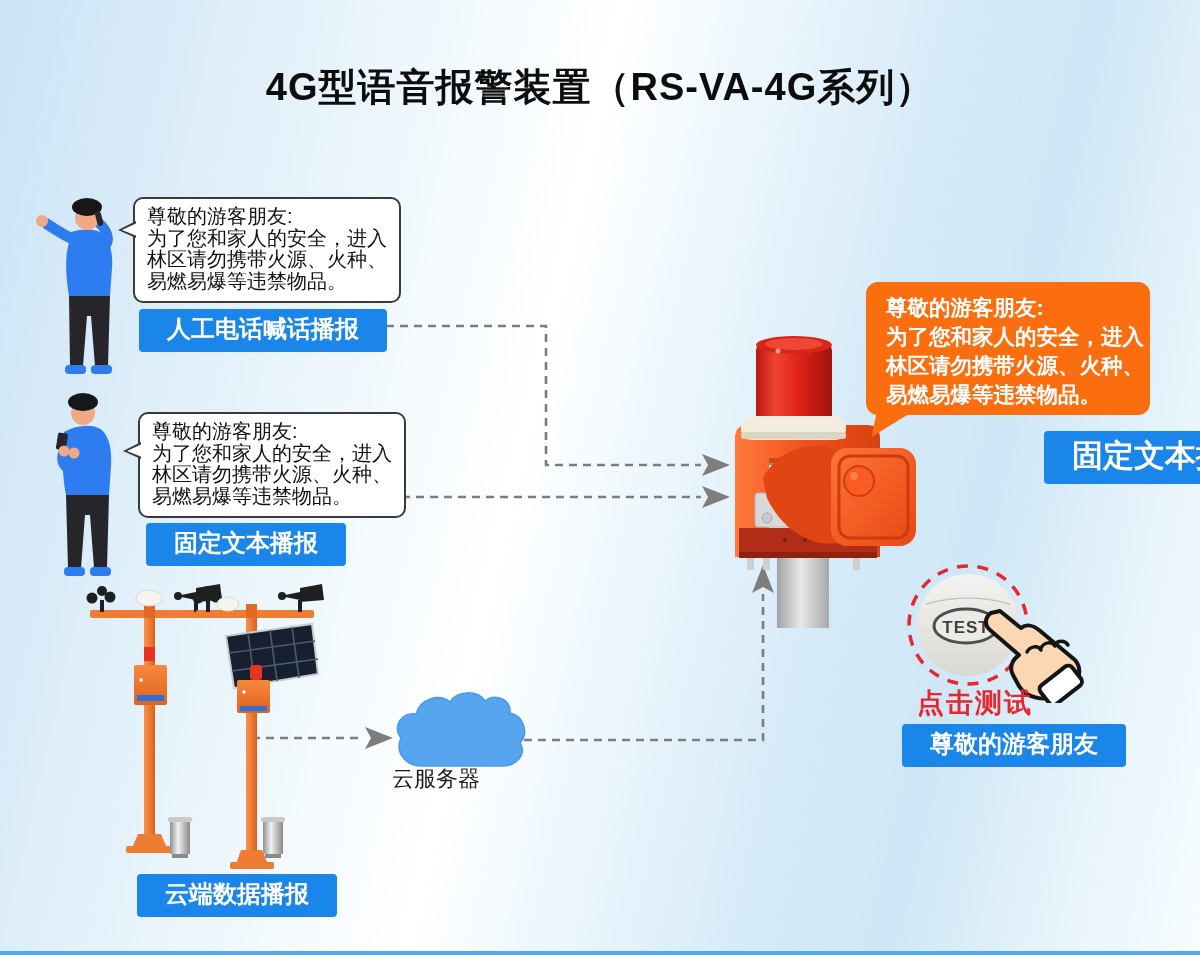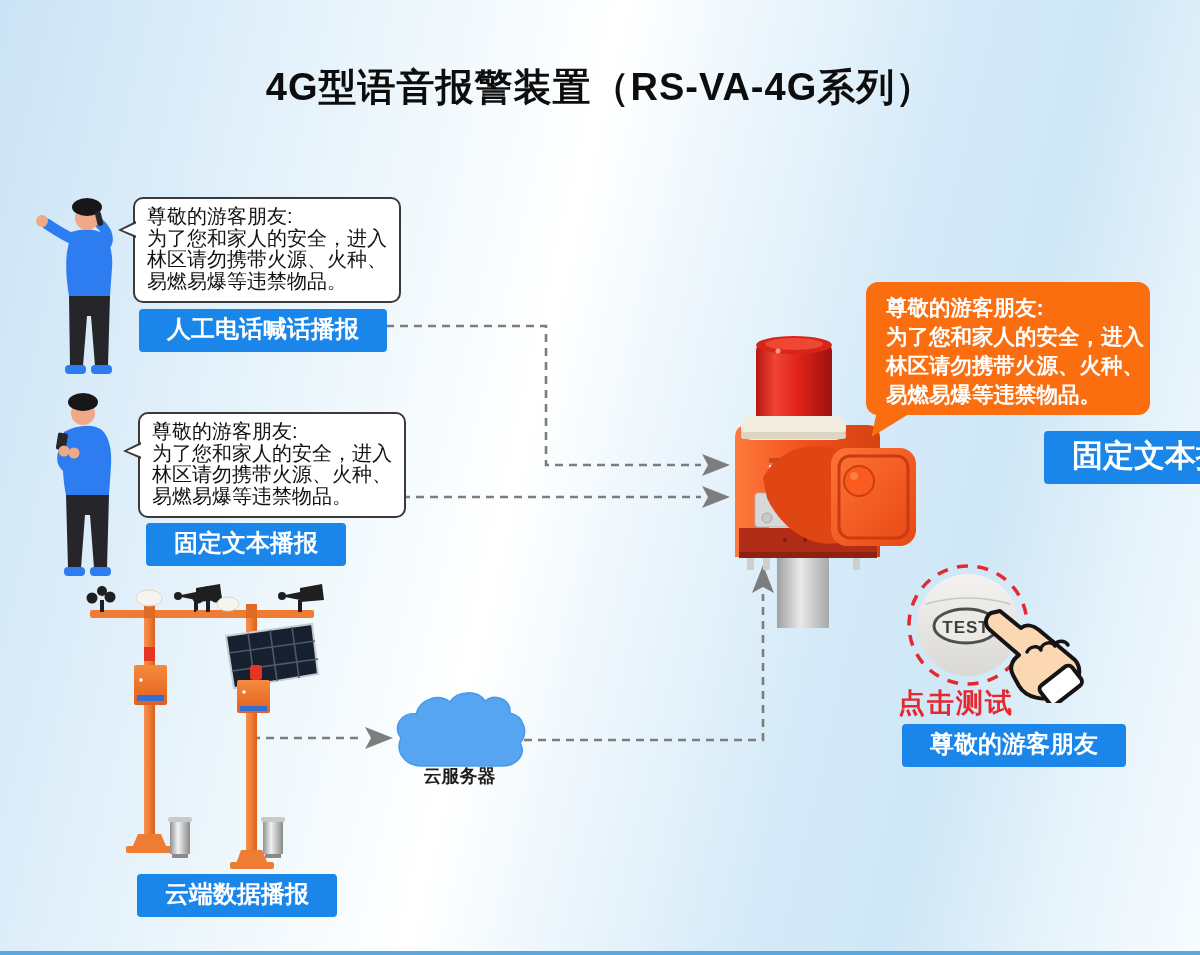--- a/index.html
+++ b/index.html
@@ -26,24 +26,24 @@
   .obubble{position:absolute;left:866px;top:282px;width:284px;height:133px;background:#fa6e10;
     border-radius:12px;color:#fff;font-weight:700;font-size:21.5px;line-height:29px;
     padding:12px 0 0 20px;box-sizing:border-box;}
   .obubble .bl{white-space:nowrap;}
   .otail{position:absolute;left:8px;bottom:-22px;width:0;height:0;
     border-top:24px solid #fa6e10;border-right:34px solid transparent;transform:skewX(-12deg);}
   
   .tag{position:absolute;background:#1a86ea;color:#fff;font-weight:700;font-size:24px;
     padding:4px 28px 7px;border-radius:4px;white-space:nowrap;}
   
-  .cloud-label{position:absolute;left:392px;top:764px;width:135px;text-align:center;
-    font-size:18px;color:#1c1c1c;font-weight:700;}
-  
-  .test-caption{position:absolute;left:898px;top:685px;width:135px;text-align:left;
+  .cloud-label{position:absolute;left:392px;top:764px;width:135px;text-align:left;
+    font-size:22px;color:#1c1c1c;font-weight:400;}
+  
+  .test-caption{position:absolute;left:898px;top:685px;width:135px;text-align:right;
     color:#e8262d;font-weight:700;font-size:27px;letter-spacing:2px;}
 </style>
 </head>
 <body>
 
 <div class="stage">
 
   <h1 class="title">
     <span>4G型语音报警装置（RS-VA-4G系列）</span>
   </h1>

